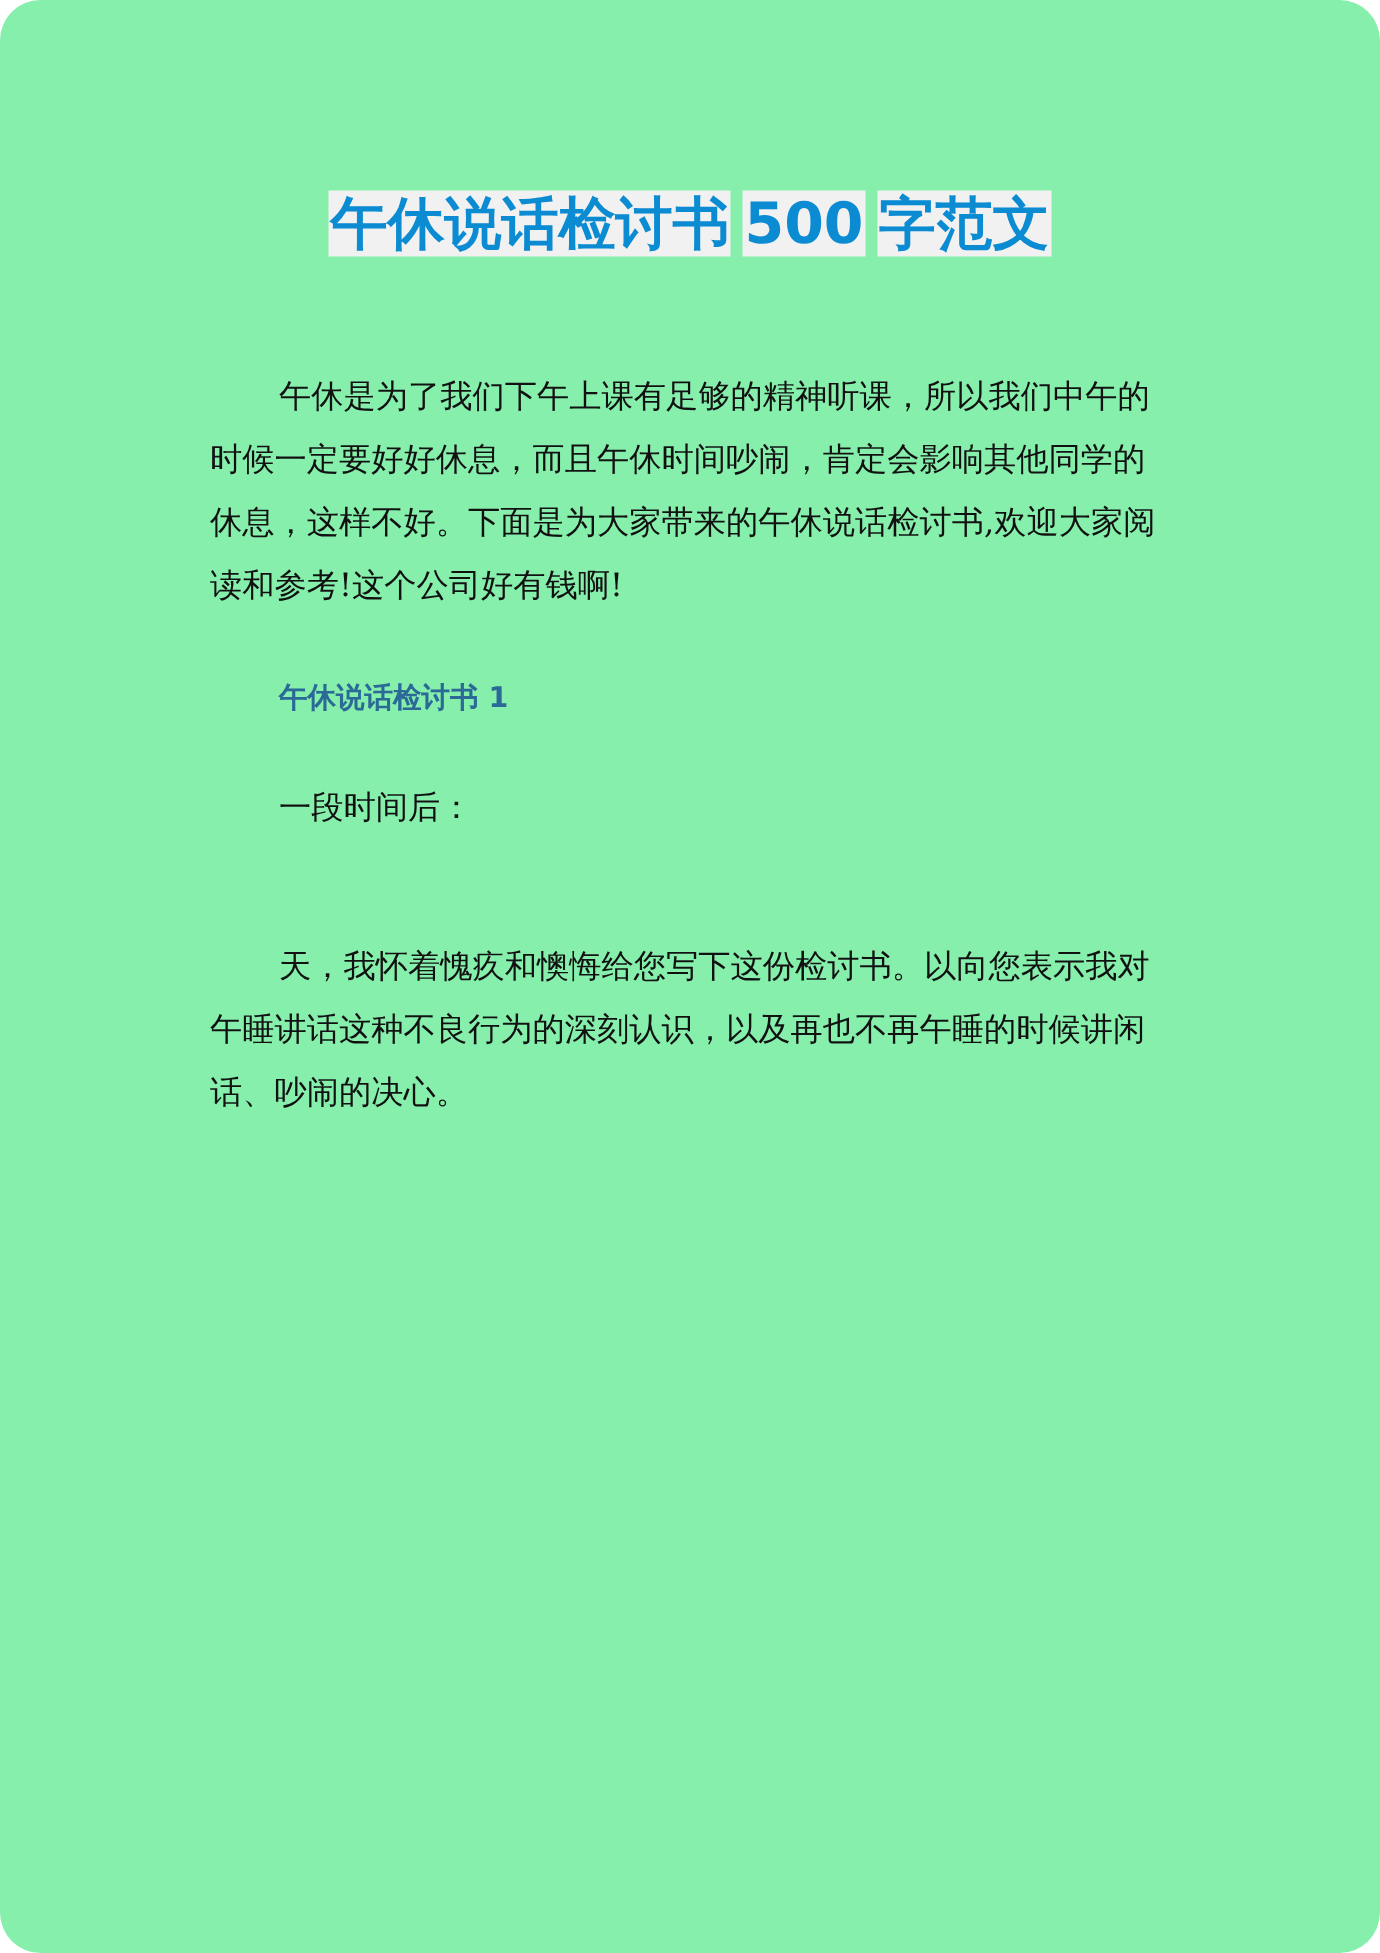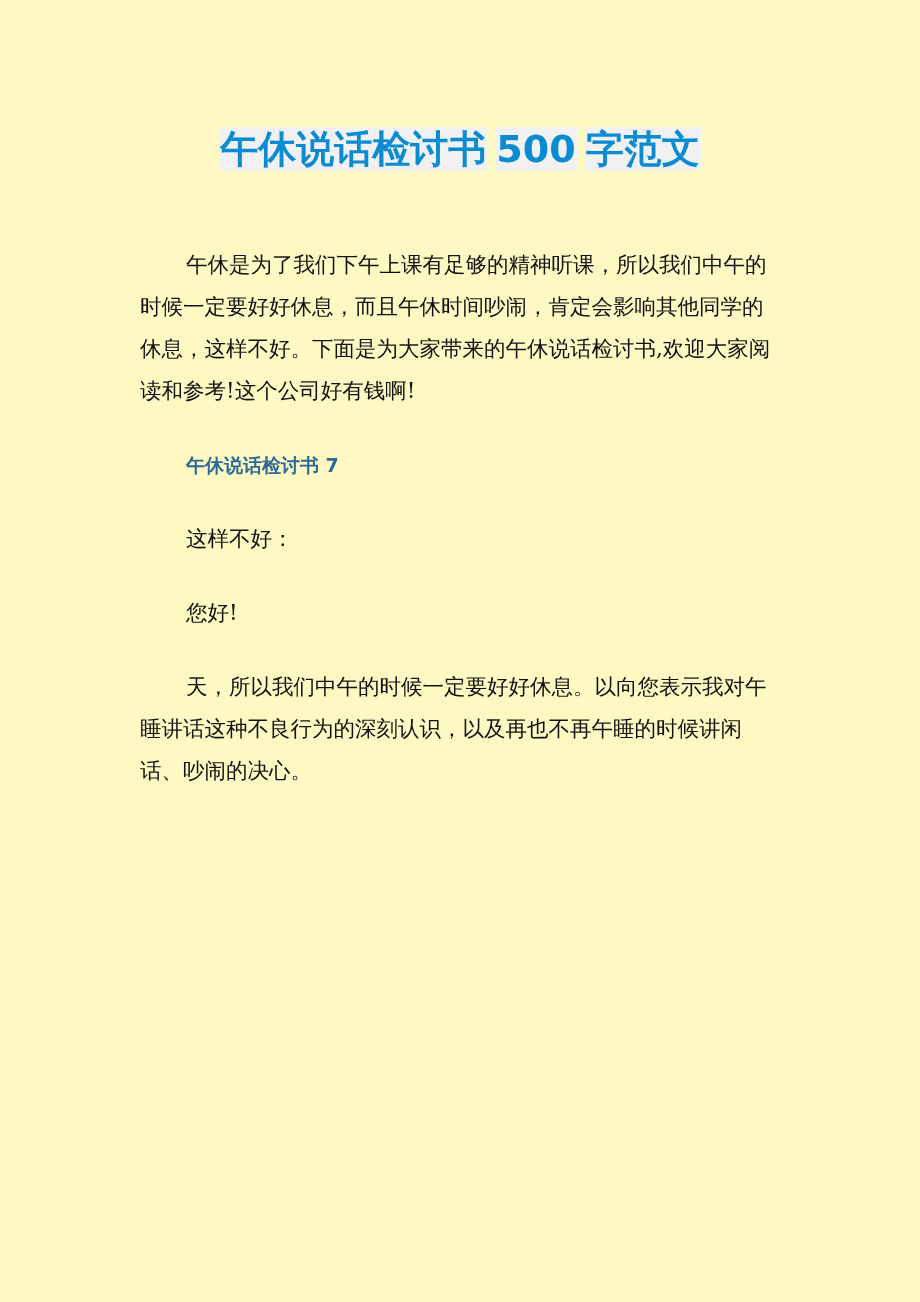--- a/index.html
+++ b/index.html
@@ -1,17 +1,17 @@
 <!DOCTYPE html>
 <html><head>
 <meta charset="utf-8">
 <style>
   html, body { margin: 0; padding: 0; background: #ffffff; }
   body { width: 920px; height: 1302px; overflow: hidden; position: relative; }
-  .page { position: absolute; left: 0; top: 0; width: 920px; height: 1302px; background: #fef9c3; }
+  .page { position: absolute; left: 0; top: 0; width: 920px; height: 1302px; background: #86efac; border-radius: 27px; }
   .title {
     position: absolute; top: 122px; left: 0; width: 920px;
     text-align: center; font-family: "DejaVu Sans", sans-serif;
     font-weight: bold; font-size: 38px; line-height: 54px; color: #0b8bd2;
   }
   .title span { background: #f1f1f1; padding: 0 1px; }
   .title .gap { background: transparent; display: inline-block; width: 8px; padding: 0; }
   .body {
     position: absolute; left: 140px; top: 244px; width: 640px;
     font-family: "DejaVu Serif", serif; font-size: 21.5px; color: #111;
@@ -28,22 +28,21 @@
 </style>
 </head>
 <body>
 
 <div class="page">
   <div class="title"><span>午休说话检讨书</span><span class="gap"></span><span>500</span><span class="gap"></span><span>字范文</span></div>
 
   <div class="body">
     <p class="indent">午休是为了我们下午上课有足够的精神听课，所以我们中午的时候一定要好好休息，而且午休时间吵闹，肯定会影响其他同学的休息，这样不好。下面是为大家带来的午休说话检讨书,欢迎大家阅读和参考!这个公司好有钱啊!</p>
     <div class="blank"></div>
-    <p class="heading">午休说话检讨书 7</p>
+    <p class="heading">午休说话检讨书 1</p>
     <div class="blank"></div>
-    <p class="pad">这样不好：</p>
+    <p class="pad">一段时间后：</p>
     <div class="blank"></div>
-    <p class="pad">您好!</p>
     <div class="blank"></div>
-    <p class="indent">天，所以我们中午的时候一定要好好休息。以向您表示我对午睡讲话这种不良行为的深刻认识，以及再也不再午睡的时候讲闲话、吵闹的决心。</p>
+    <p class="indent">天，我怀着愧疚和懊悔给您写下这份检讨书。以向您表示我对午睡讲话这种不良行为的深刻认识，以及再也不再午睡的时候讲闲话、吵闹的决心。</p>
     <div class="blank"></div>
   </div>
 </div>
 
 </body></html>

